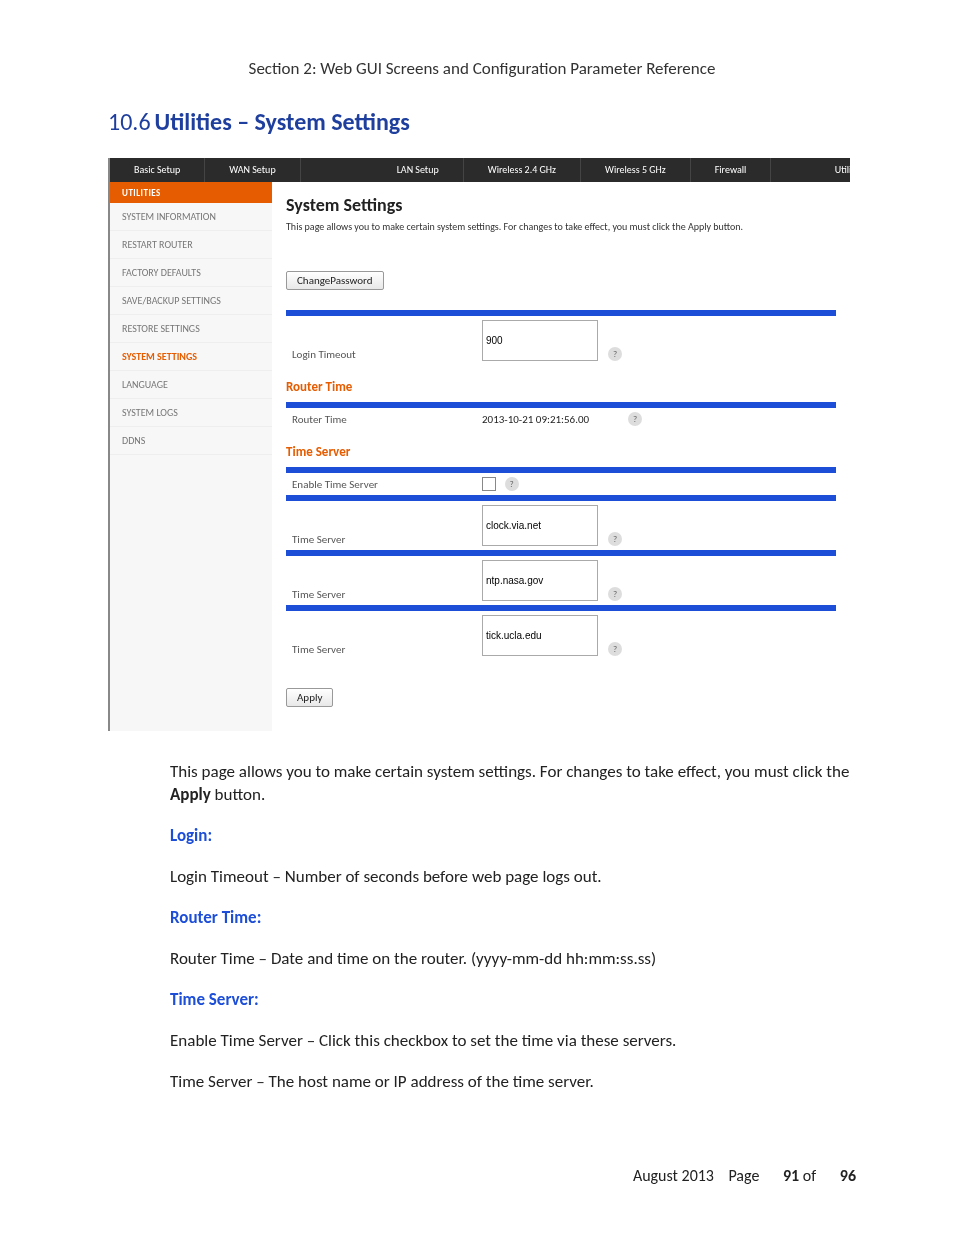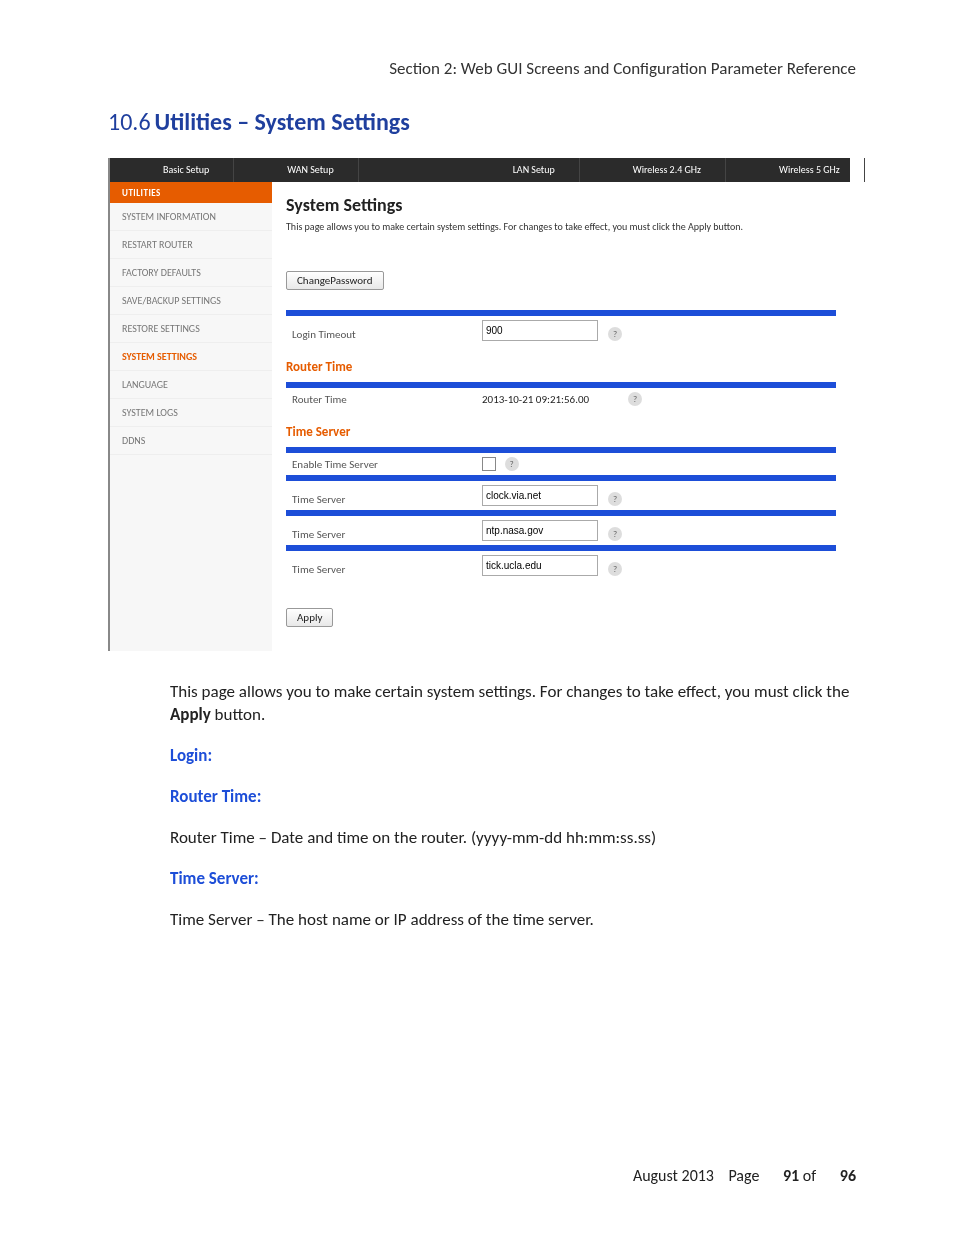--- a/index.html
+++ b/index.html
@@ -1,37 +1,37 @@
 <!DOCTYPE html>
 <html><head>
 <meta charset="utf-8">
 <style>
   html,body{margin:0;padding:0;background:#fff;font-family:Calibri,Arial,sans-serif;color:#222;}
   .page{width:954px;min-height:1235px;margin:0 auto;position:relative;box-sizing:border-box;padding:58px 98px 40px 108px;}
-  .breadcrumb{text-align:right;font-size:17px;color:#333;margin-bottom:28px;}
+  .breadcrumb{text-align:center;font-size:17px;color:#333;margin-bottom:28px;}
   .h1{font-size:24px;font-weight:bold;color:#1F3F9E;margin:8px 0 22px 0;}
   .h1 .num{color:#1F3F9E;font-weight:normal;margin-right:4px;}
   .shot{border-left:2px solid #888;margin-left:0;padding:0 0 0 0;width:740px;}
   .topnav{display:flex;background:#2b2b2b;height:24px;font-size:10px;color:#fff;}
-  .topnav div{padding:0 24px;line-height:24px;border-right:1px solid #444;white-space:nowrap;margin-left:29px;}
+  .topnav div{padding:0 24px;line-height:24px;border-right:1px solid #444;white-space:nowrap;}
   .topnav .last{border-right:none;text-align:center;flex:0 0 110px;}
   .topnav .spacer{flex:1;border-right:none;}
   .body2{display:flex;background:#fff;}
   .side{width:162px;background:#f7f7f7;font-size:9px;}
   .side .hd{background:#E65C00;color:#fff;font-weight:bold;padding:5px 12px;letter-spacing:.5px;}
   .side .it{padding:7px 12px;color:#777;border-bottom:1px solid #eee;text-transform:uppercase;font-size:10px;}
   .side .it.act{color:#E65C00;font-weight:bold;}
   .main{flex:1;padding:10px 14px 24px 14px;font-size:11px;}
   .main h2{font-size:18px;font-weight:bold;margin:2px 0 4px 0;}
   .main .desc{font-size:10px;color:#333;margin-bottom:20px;}
   .sect{color:#E65C00;font-weight:bold;font-size:13px;margin:14px 0 8px 0;}
   .btn{display:inline-block;border:1px solid #999;background:linear-gradient(#fff,#e8e8e8);padding:2px 10px;font-size:11px;border-radius:2px;cursor:pointer;}
   .row{display:flex;align-items:flex-end;border-top:6px solid #1d4ed8;padding:4px 0;}
   .row .lab{flex:0 0 190px;padding-left:6px;color:#555;}
-  .row .val input[type=text]{width:108px;font-size:10px;border:1px solid #aaa;padding:4px 3px;}
+  .row .val input[type=text]{width:108px;font-size:10px;border:1px solid #aaa;padding:14px 3px;}
   .row .val{flex:0 0 120px;}
   .help{width:14px;height:14px;border-radius:50%;background:#ddd;color:#666;font-size:9px;line-height:14px;text-align:center;margin-left:6px;}
   .cb{width:12px;height:12px;border:1px solid #888;display:inline-block;vertical-align:middle;background:#fff;}
   .prose{font-size:17px;line-height:1.35;margin-top:30px;width:680px;margin-left:62px;}
   .prose p{margin:0 0 18px 0;}
   .prose .sub{color:#1d4ed8;font-weight:bold;}
   .prose .cpbtn{display:inline-block;border:1px solid #999;background:linear-gradient(#fff,#e8e8e8);padding:0 6px;font-size:12px;border-radius:2px;vertical-align:baseline;}
   .footer{position:absolute;bottom:50px;right:98px;font-size:16px;}
   .footer b{font-weight:bold;margin-left:20px;}
 </style>
@@ -118,23 +118,25 @@
         <span class="btn">Apply</span>
       </div>
     </div>
   </div>
 
   <div class="prose">
     <p>
       <span>This page allows you to make certain system settings.  For changes to take effect, you must click the </span><b>Apply</b><span> button.</span>
     </p>
     <p class="sub">Login:</p>
+    <p>Login Timeout – Number of seconds before web page logs out.</p>
     <p class="sub">Router Time:</p>
     <p>Router Time – Date and time on the router.  (yyyy-mm-dd   hh:mm:ss.ss)</p>
     <p class="sub">Time Server:</p>
+    <p>Enable Time Server – Click this checkbox to set the time via these servers.</p>
     <p>Time Server – The host name or IP address of the time server.</p>
   </div>
 
   <div class="footer">
     <span>August 2013</span>&nbsp;&nbsp;&nbsp;
     <span>Page </span><b>91</b><span> of </span><b>96</b>
   </div>
 </div>
 
 </body></html>

